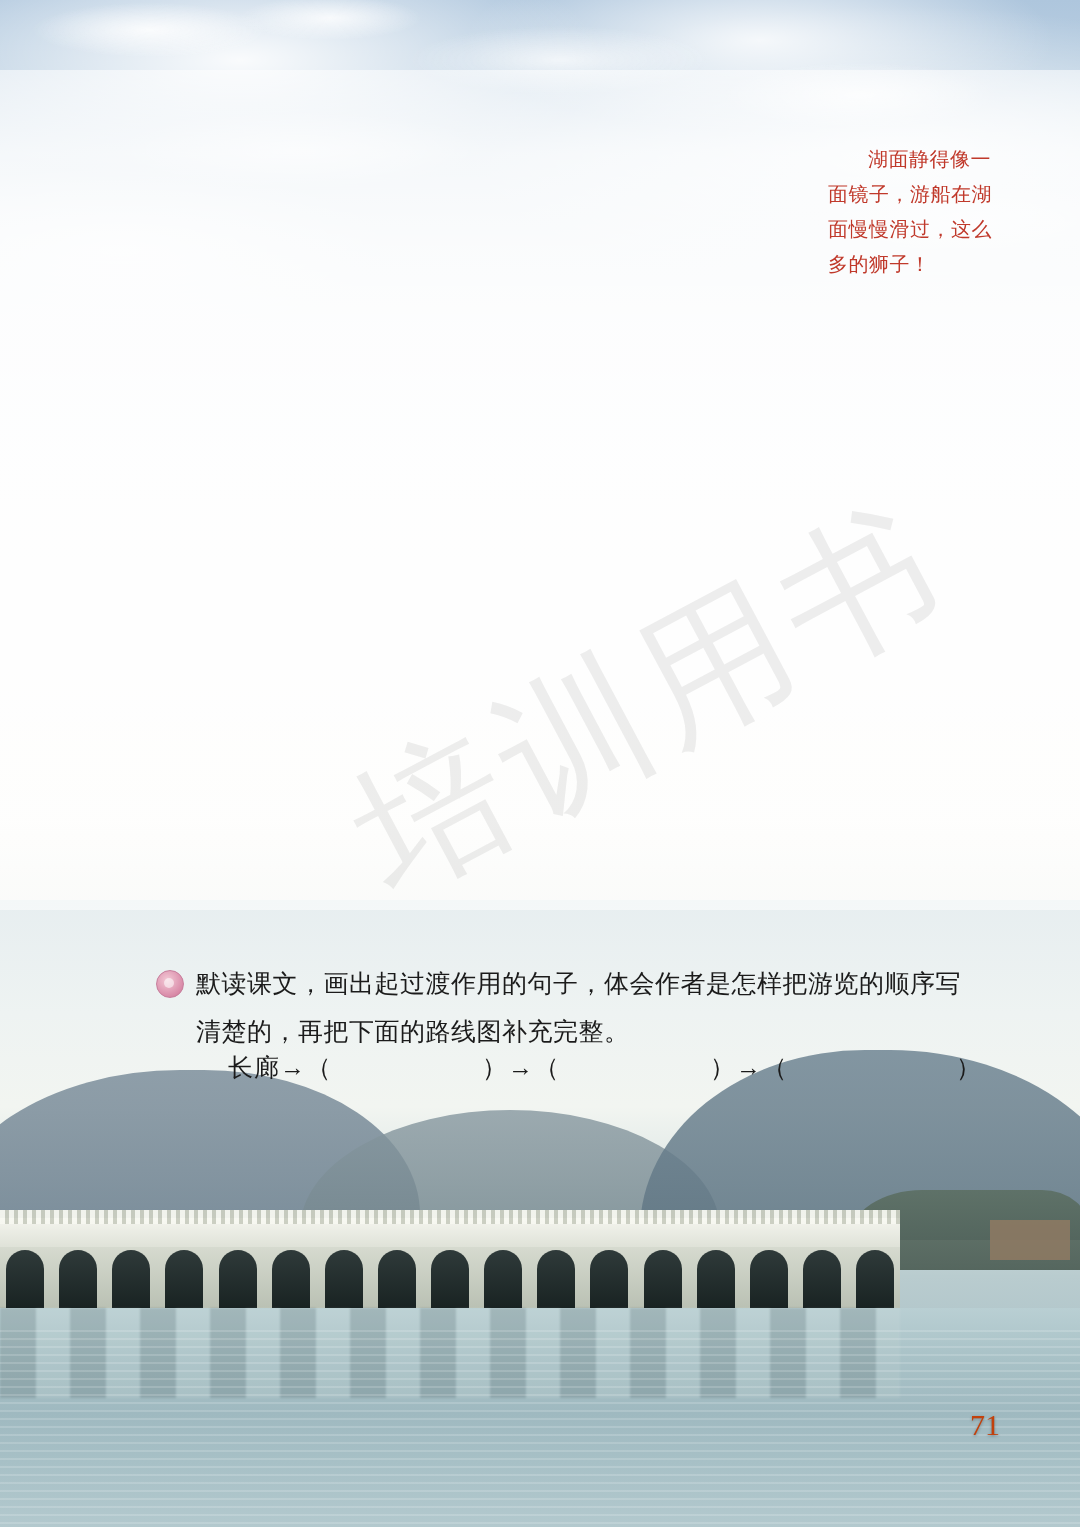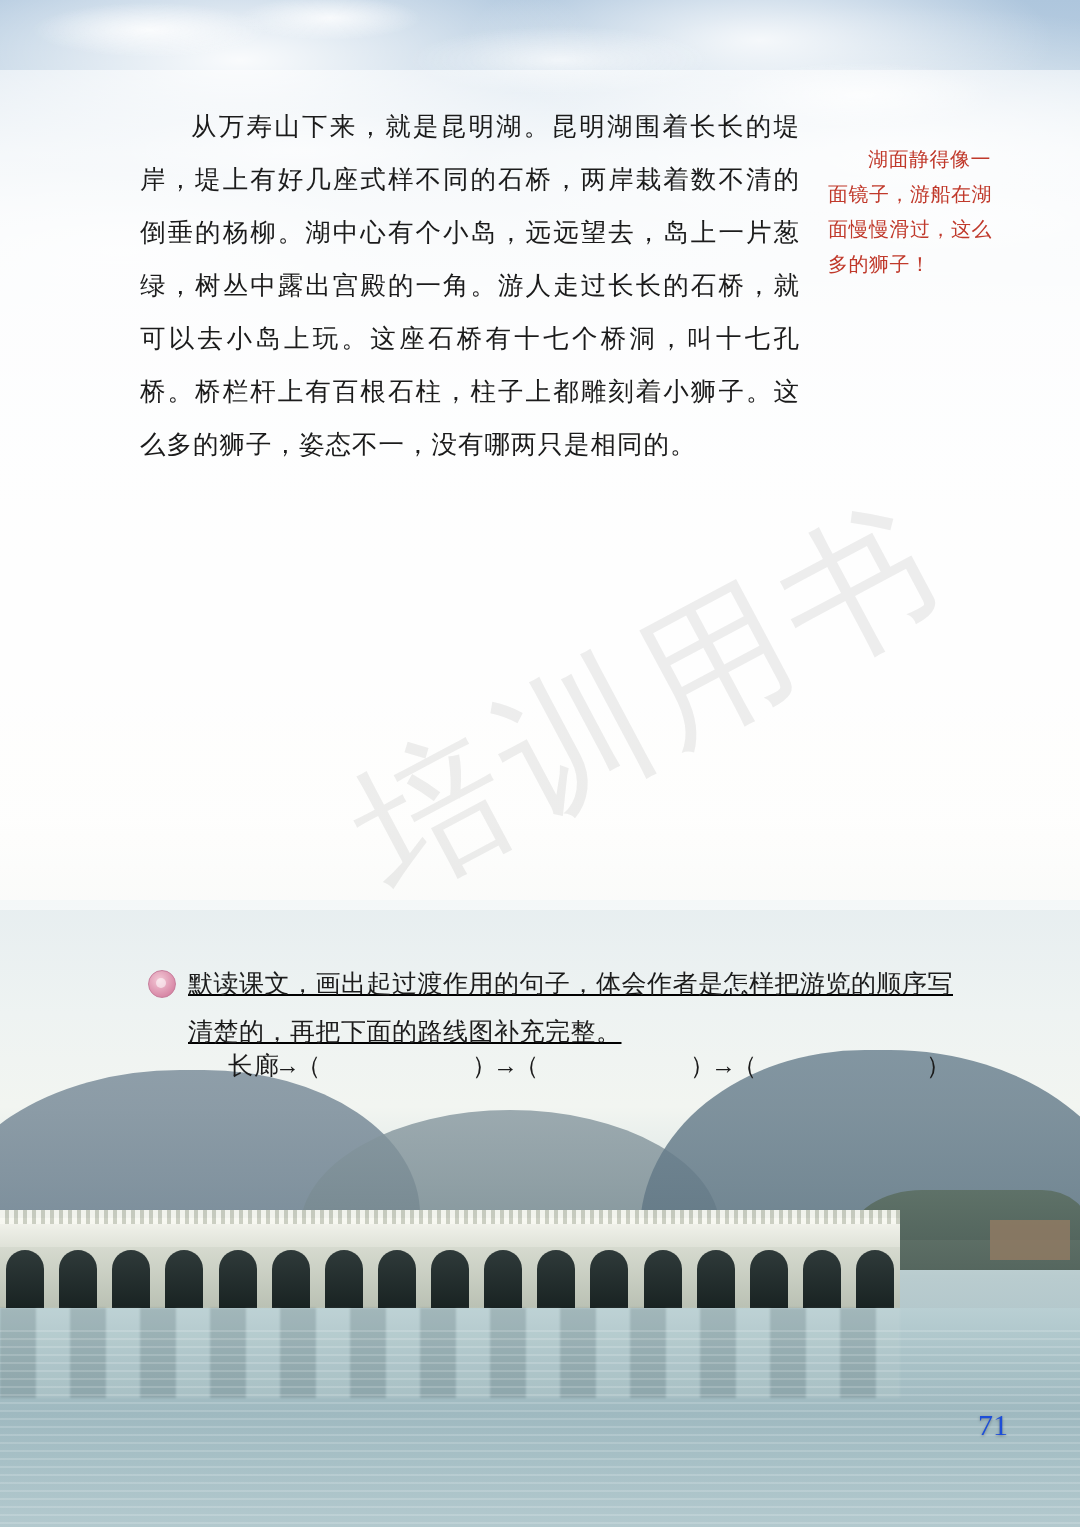--- a/index.html
+++ b/index.html
@@ -210,23 +210,22 @@
     transform: rotate(-28deg);
     letter-spacing: 10px;
     font-family: "Liberation Serif", serif;
     pointer-events: none;
     white-space: nowrap;
   }
 
   
   .exercise {
     position: absolute;
-    left: 148px; top: 960px;
+    left: 156px; top: 960px;
     width: 830px;
-    text-decoration: underline;
   }
   .ex-row {
     display: flex;
     align-items: flex-start;
   }
   .ex-bullet {
     width: 26px; height: 26px;
     border-radius: 50%;
     background: radial-gradient(circle at 40% 35%, #f3c9d6, #d98aa8 70%, #c2708f);
     border: 1px solid #c77e9c;
@@ -251,32 +250,32 @@
     letter-spacing: 0.5px;
   }
   .route {
     position: absolute;
     left: 228px; top: 1048px;
     font-size: 25px;
     line-height: 40px;
     color: #1b1b1b;
     white-space: nowrap;
     letter-spacing: 1px;
-    font-family: Liberation Mono, monospace;
+    font-family: Liberation Serif, serif;
   }
   .blank { display: inline-block; width: 150px; }
   .blank-last { display: inline-block; width: 168px; }
 
   
   .page-number {
     position: absolute;
-    right: 72px;
+    right: 80px;
     top: 1408px;
     font-size: 30px;
-    color: #1d4ed8;
+    color: #c2410c;
     font-family: "Liberation Serif", serif;
     text-shadow: 0 1px 3px rgba(0,0,0,0.35);
   }
 </style>
 </head>
 <body>
 
 <div class="page">
 
   <div class="sky">
@@ -316,21 +315,20 @@
     <div class="water-shimmer"></div>
   </div>
 
   <div class="text-veil"></div>
 
   <div class="watermark">培训用书</div>
 
   <div class="body-text">
 
 
-    <p class="para indent">从万寿山下来，就是昆明湖。昆明湖围着长长的堤岸，堤上有好几座式样不同的石桥，两岸栽着数不清的倒垂的杨柳。湖中心有个小岛，远远望去，岛上一片葱绿，树丛中露出宫殿的一角。游人走过长长的石桥，就可以去小岛上玩。这座石桥有十七个桥洞，叫十七孔桥。桥栏杆上有百根石柱，柱子上都雕刻着小狮子。这么多的狮子，姿态不一，没有哪两只是相同的。</p>
 
 
   </div>
 
   <div class="side-note">湖面静得像一面镜子，游船在湖面慢慢滑过，这么多的狮子！</div>
 
   <div class="exercise">
     <div class="ex-row">
       <div class="ex-bullet"></div>
       <div class="ex-text">默读课文，画出起过渡作用的句子，体会作者是怎样把游览的顺序写清楚的，再把下面的路线图补充完整。</div>

